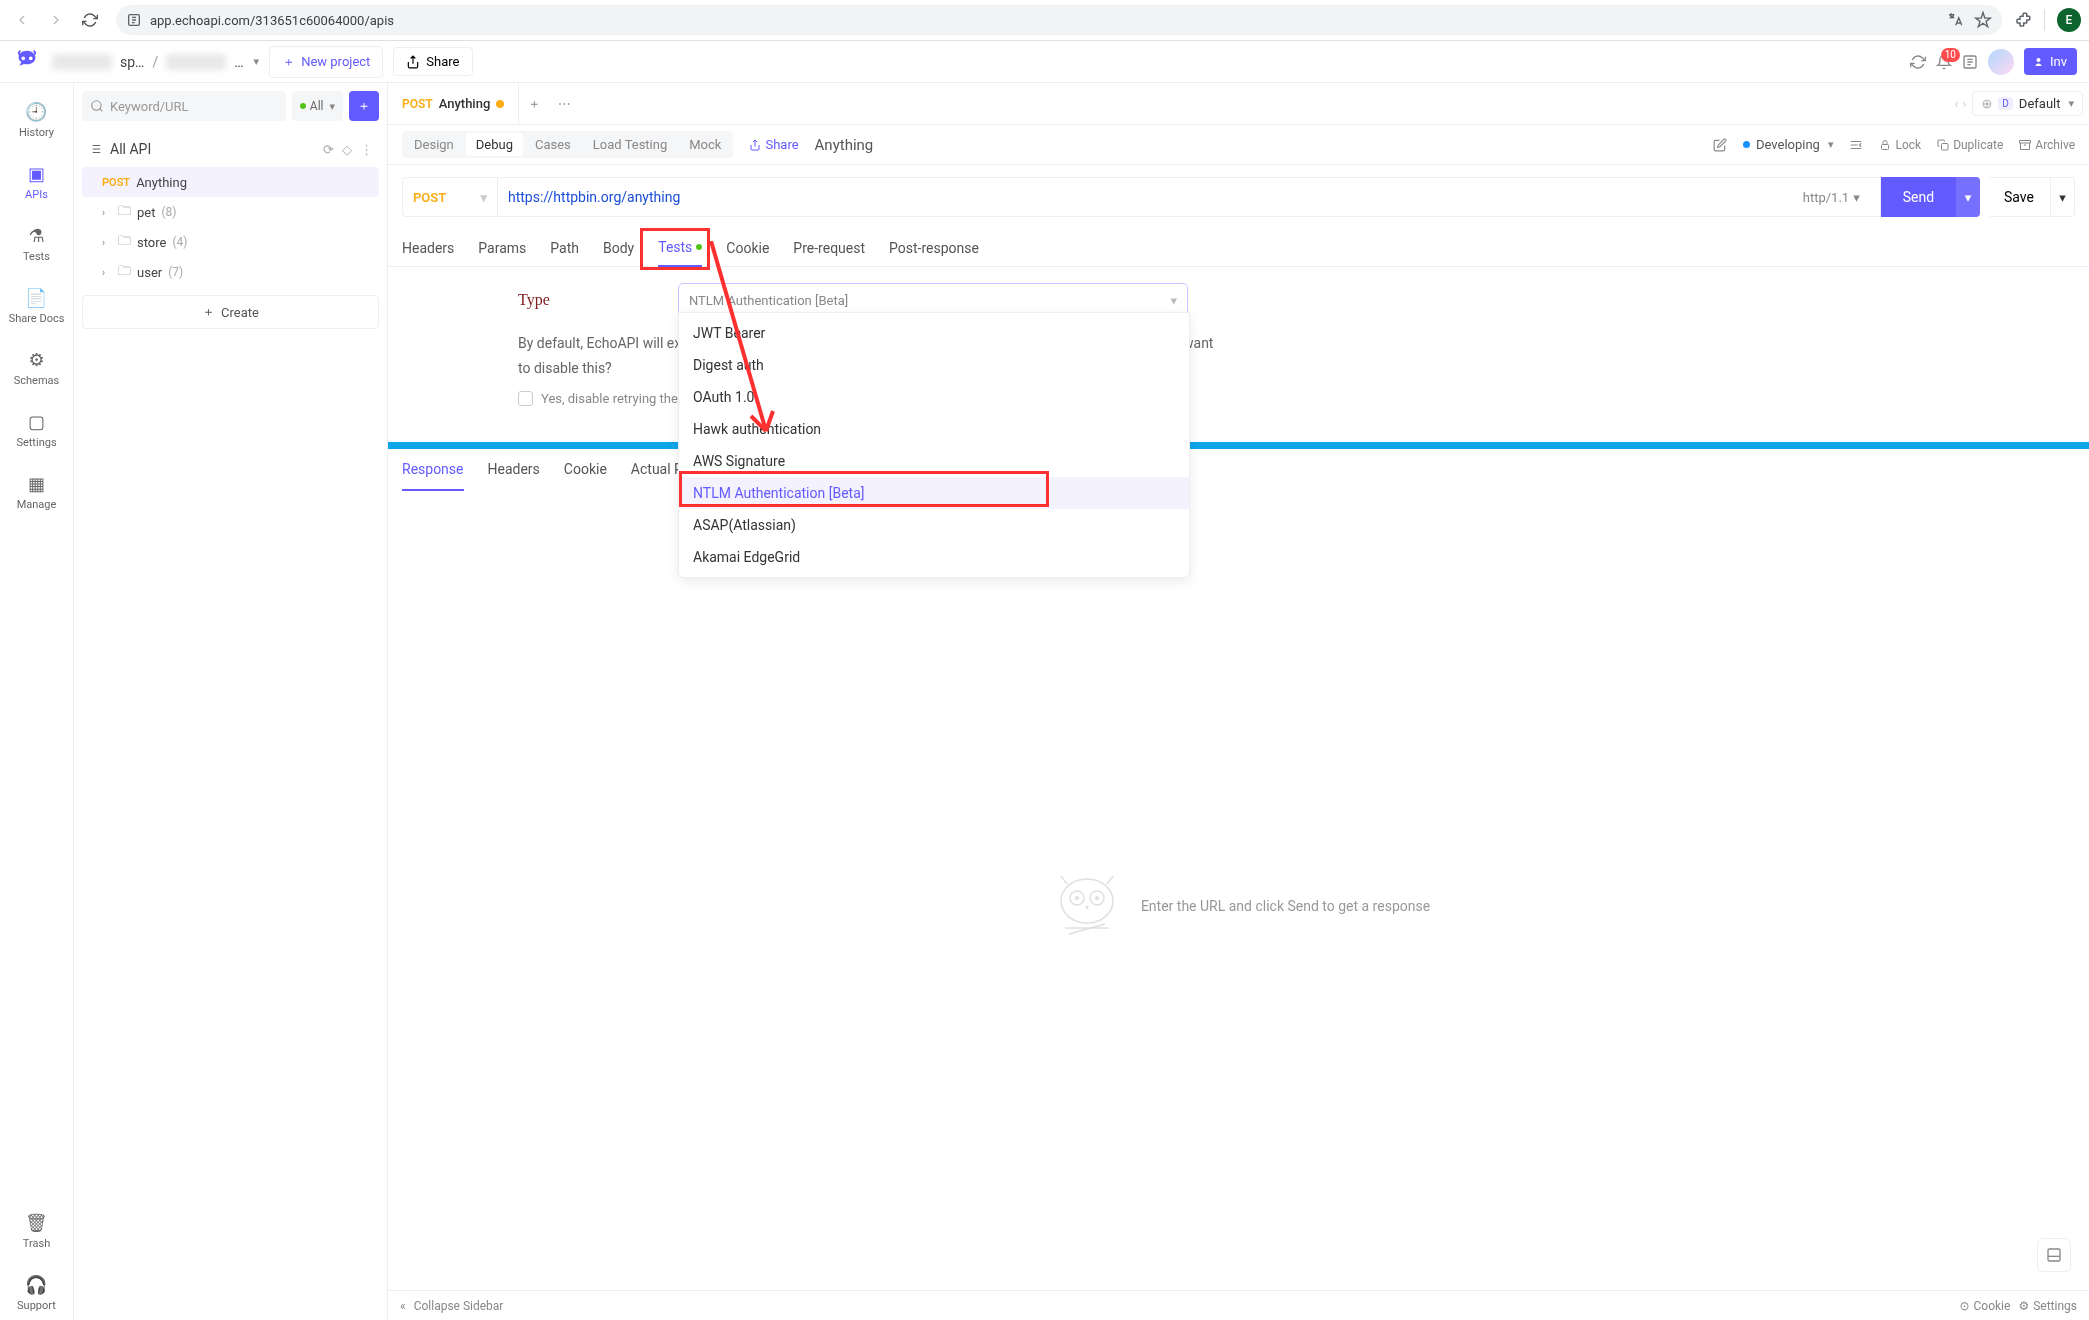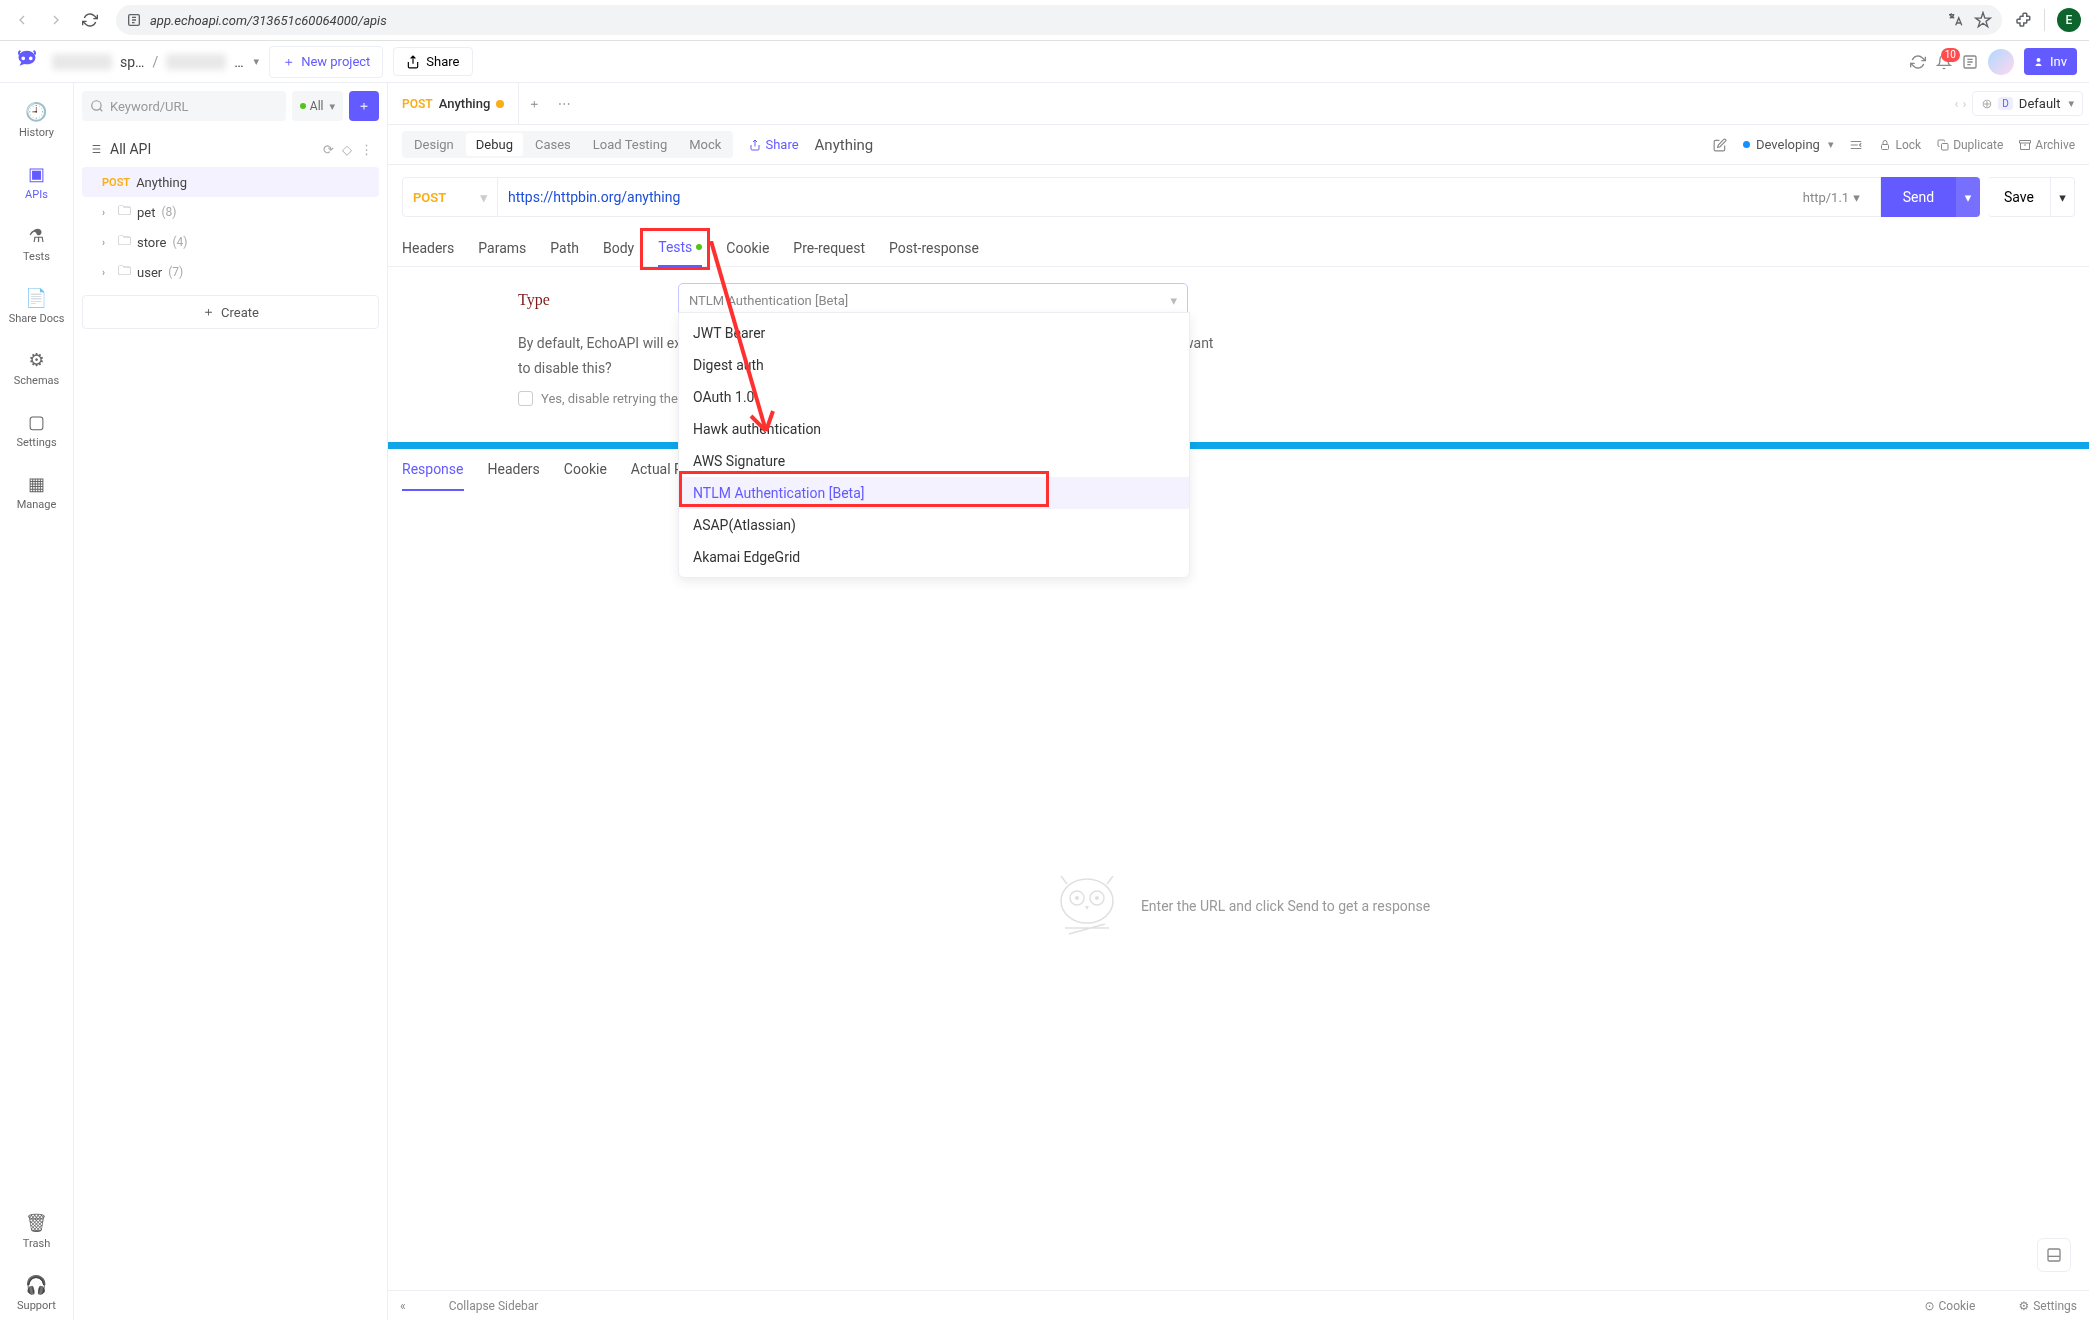--- a/index.html
+++ b/index.html
@@ -2,21 +2,21 @@
 <html><head>
 <meta charset="utf-8">
 <style>
 * { box-sizing: border-box; margin: 0; padding: 0; font-family: -apple-system, BlinkMacSystemFont, "Segoe UI", Roboto, sans-serif; }
 body { background: #fff; font-size: 13px; color: #333; overflow: hidden; }
 
 
 .browser-bar { height: 41px; display: flex; align-items: center; padding: 0 8px; gap: 6px; border-bottom: 1px solid #e0e0e0; background: #fff; }
 .nav-icon { width: 28px; height: 28px; display: flex; align-items: center; justify-content: center; color: #555; cursor: pointer; border-radius: 50%; }
 .nav-icon.disabled { color: #bbb; }
-.addr-bar { flex: 1; height: 30px; background: #f1f3f4; border-radius: 15px; display: flex; align-items: center; padding: 0 10px; gap: 8px; margin: 0 6px; font-style: italic; }
+.addr-bar { flex: 1; height: 30px; background: #f1f3f4; border-radius: 15px; display: flex; align-items: center; padding: 0 10px; gap: 8px; margin: 0 6px; }
 .addr-text { flex: 1; color: #3c4043; font-size: 13px; }
 .addr-icons { display: flex; gap: 10px; align-items: center; }
 .ext-icon { width: 18px; height: 18px; }
 .divider-v { width: 1px; height: 22px; background: #ddd; margin: 0 6px; }
 .avatar-sm { width: 24px; height: 24px; border-radius: 50%; background: #0d652d; color: #fff; display: flex; align-items: center; justify-content: center; font-size: 12px; font-weight: 500; }
 
 
 .app-topbar { height: 42px; display: flex; align-items: center; padding: 0 12px; gap: 10px; border-bottom: 1px solid #eceef4; }
 .logo { width: 30px; height: 30px; }
 .breadcrumb { display: flex; align-items: center; gap: 8px; color: #444; font-size: 14px; }
@@ -124,21 +124,21 @@
 .resp-tabs { display: flex; gap: 24px; padding: 0 14px; border-top: 7px solid #0ea5e9; margin-top: 20px; }
 .resp-tab { padding: 12px 0; font-size: 14px; color: #555; cursor: pointer; }
 .resp-tab.active { color: #635bff; border-bottom: 2px solid #635bff; }
 .resp-body { flex: 1; display: flex; flex-direction: row; align-items: center; justify-content: center; gap: 14px; padding: 40px 0; }
 .owl-placeholder { width: 80px; height: 80px; opacity: 0.3; }
 .resp-hint { color: #999; font-size: 14px; }
 
 
 .footer { position: absolute; bottom: 0; left: 388px; right: 0; height: 30px; border-top: 1px solid #eceef4; display: flex; align-items: center; padding: 0 12px; gap: 8px; font-size: 12px; color: #888; background: #fff; }
 .footer .fspacer { flex: 1; }
-.footer .flink { display: flex; align-items: center; gap: 4px; cursor: pointer; margin-left: 35px; }
+.footer .flink { display: flex; align-items: center; gap: 4px; cursor: pointer; }
 
 .layout-toggle { position: absolute; right: 18px; bottom: 48px; width: 34px; height: 34px; border: 1px solid #eceef4; border-radius: 6px; display: flex; align-items: center; justify-content: center; color: #888; cursor: pointer; background: #fff; }
 
 svg { display: block; }
 </style>
 </head>
 <body>
 
 <div class="browser-bar">
   <div class="nav-icon disabled">

